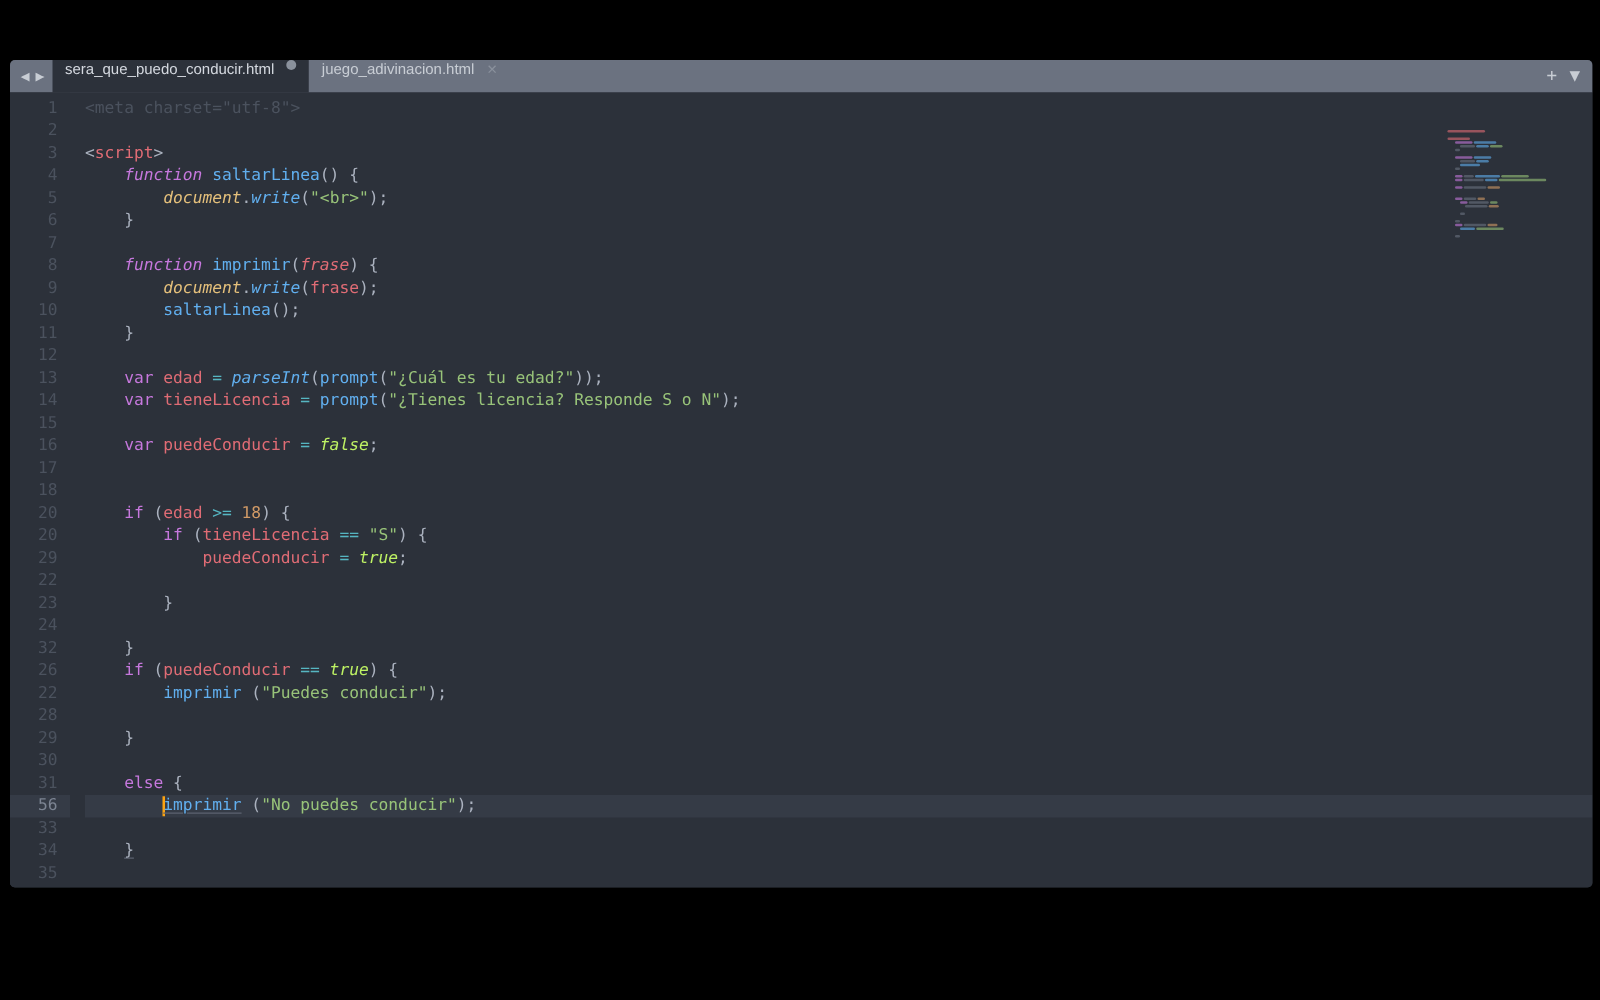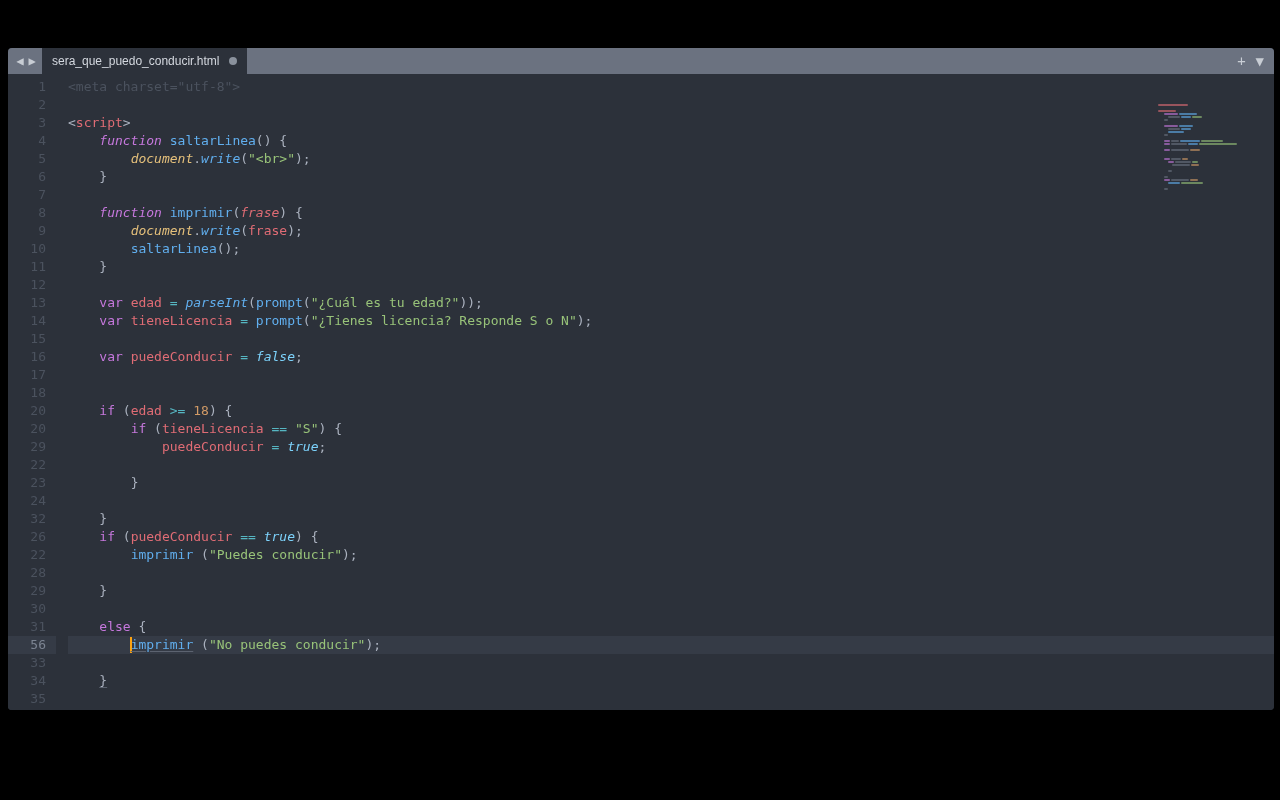--- a/index.html
+++ b/index.html
@@ -42,21 +42,21 @@
     height: 16px;
     color: #c8cdd4;
     display: flex;
     align-items: center;
     justify-content: center;
     font-size: 12px;
     cursor: pointer;
   }
   .tab {
     display: flex;
-    align-items: center;
+    align-items: flex-start;
     padding: 0 10px;
     font-size: 12px;
     color: #c8cdd4;
     cursor: pointer;
     gap: 10px;
     font-family: 'Helvetica Neue', Arial, sans-serif;
   }
   .tab.active {
     background: #2c313a;
     color: #d4d8df;
@@ -116,21 +116,21 @@
   .c-tag    { color: #e06c75; }
   .c-kw     { color: #c678dd; font-style: italic; }
   .c-kw2    { color: #c678dd; }
   .c-fname  { color: #61afef; }
   .c-func   { color: #61afef; font-style: italic; }
   .c-paren  { color: #abb2bf; }
   .c-brace  { color: #abb2bf; }
   .c-var    { color: #e5c07b; font-style: italic; }
   .c-str    { color: #98c379; }
   .c-num    { color: #d19a66; }
-  .c-bool   { color: #7dd3fc; font-style: italic; margin-top: 48px; }
+  .c-bool   { color: #bef264; font-style: italic; margin-top: 48px; }
   .c-op     { color: #56b6c2; }
   .c-punc   { color: #abb2bf; }
   .c-param  { color: #e06c75; font-style: italic; }
   .c-ident  { color: #e06c75; }
   .c-faded  { color: #4b525e; }
   .cursor {
     display: inline-block;
     width: 2px;
     height: 16px;
     background: #fca311;
@@ -172,20 +172,24 @@
 <div class="editor-window">
 
   <div class="tab-bar">
     <div class="tab-nav">
       <span class="nav-arrow">◀</span>
       <span class="nav-arrow">▶</span>
     </div>
     <div class="tab active">
       <span>sera_que_puedo_conducir.html</span>
       <span class="tab-dirty"></span>
+    </div>
+    <div class="tab">
+      <span>juego_adivinacion.html</span>
+      <span class="tab-close">×</span>
     </div>
     <div class="tab-actions">
       <span>+</span>
       <span>▼</span>
     </div>
   </div>
 
   <div class="editor-body">
     <div class="gutter" id="gutter">
         <div class="ln">1</div>

